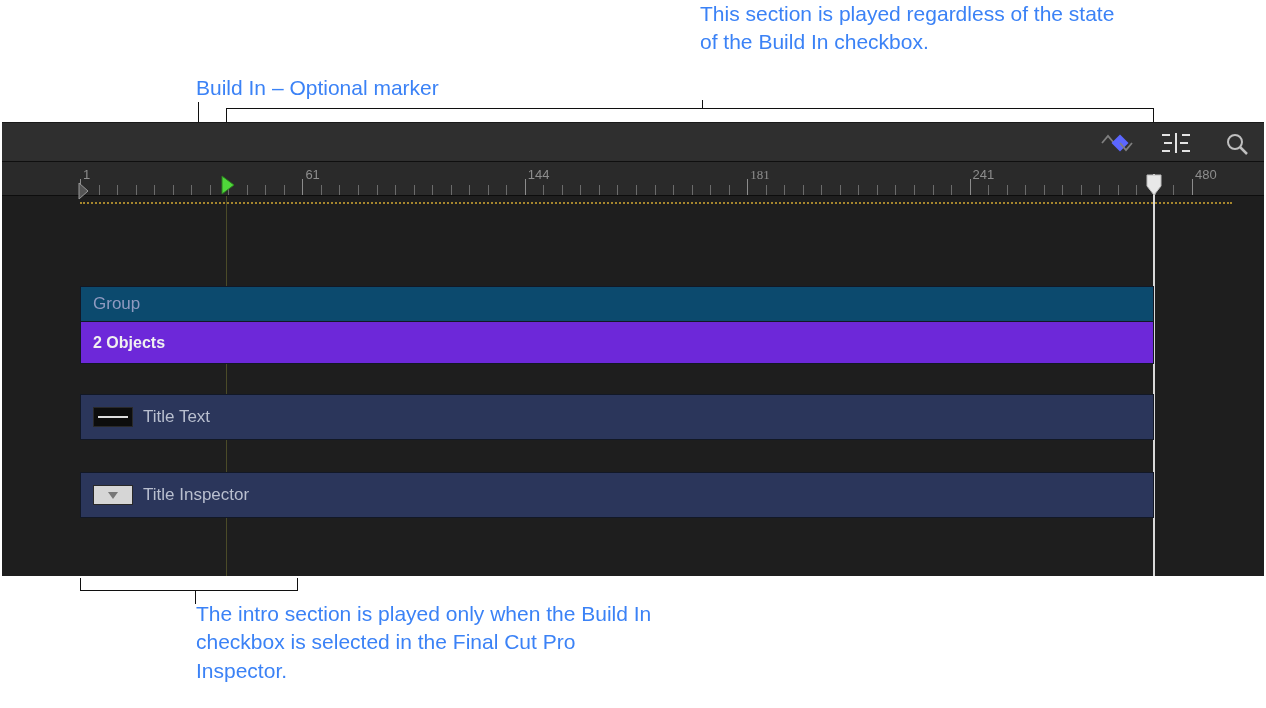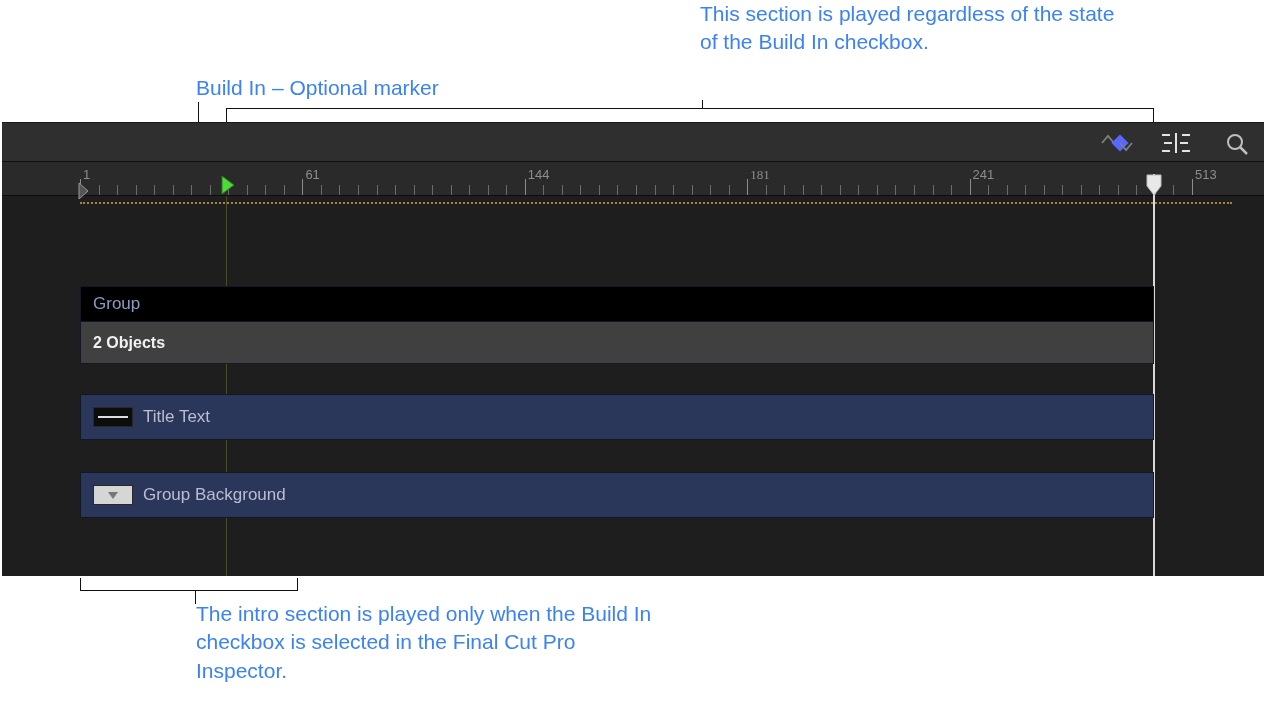--- a/index.html
+++ b/index.html
@@ -116,22 +116,22 @@
   .track {
     position: absolute;
     left: 78px; right: 110px;
     background: #2b365b;
     border: 1px solid #121826;
     color: #b9bfcf;
     font-size: 17px;
     display: flex; align-items: center;
   }
   .track .inner-pad { padding-left: 12px; display:flex; align-items:center; gap:10px; }
-  .track.group-header { background:#000000; color:#8f9ac0; }
-  .track.group-body   { background:#404040; border-top:none; }
+  .track.group-header { background:#0c4a6e; color:#8f9ac0; }
+  .track.group-body   { background:#6d28d9; border-top:none; }
   .track.group-body .label { color:#f0f0f0; font-weight:600; font-size:16px; }
 
   .thumb {
     width: 40px; height: 20px; background:#0d0d0d; border:1px solid #292929;
     display:flex; align-items:center; justify-content:center;
   }
   .thumb .dash {
     width: 30px; height: 2px; background:#dedede;
   }
   .thumb.gray-fill {
@@ -252,21 +252,21 @@
       <div class="tick" style="left: 1023.2px;"></div>
       <div class="tick" style="left: 1041.73px;"></div>
       <div class="tick" style="left: 1060.27px;"></div>
       <div class="tick" style="left: 1078.8px;"></div>
       <div class="tick" style="left: 1097.33px;"></div>
       <div class="tick" style="left: 1115.87px;"></div>
       <div class="tick" style="left: 1134.4px;"></div>
       <div class="tick" style="left: 1152.93px;"></div>
       <div class="tick" style="left: 1171.47px;"></div>
       <div class="tick major" style="left: 1190px;"></div>
-      <div class="tick-label" style="left: 1193px;">513</div>
+      <div class="tick-label" style="left: 1193px;">480</div>
     </div>
 
   <div class="tl-body">
     <div class="dotted-yellow"></div>
 
     <div class="play-begin" id="play-begin" style="left: 76px;">
       <svg width="12" height="18" viewBox="0 0 12 18">
         <path d="M1 1 L1 17 L10 9 Z" fill="#555" stroke="#999" stroke-width="1"></path>
       </svg>
     </div>
@@ -303,21 +303,21 @@
           </span>
         <span>Title Text</span>
       </div>
     </div>
 
     <div class="track" style="top:276px; height:46px;">
       <div class="inner-pad">
         <span class="thumb gray-fill">
             <span class="arrow-down"></span>
           </span>
-        <span>Group Background</span>
+        <span>Title Inspector</span>
       </div>
     </div>
 
   </div>
 </div>
 
 <div class="bracket" style="left:80px; top:578px; width:218px; height:20px;">
   <div class="vline" style="left:0; top:0; height:12px;"></div>
   <div class="vline" style="right:0; top:0; height:12px;"></div>
   <div class="hline" style="left:0; top:12px; width:218px;"></div>

